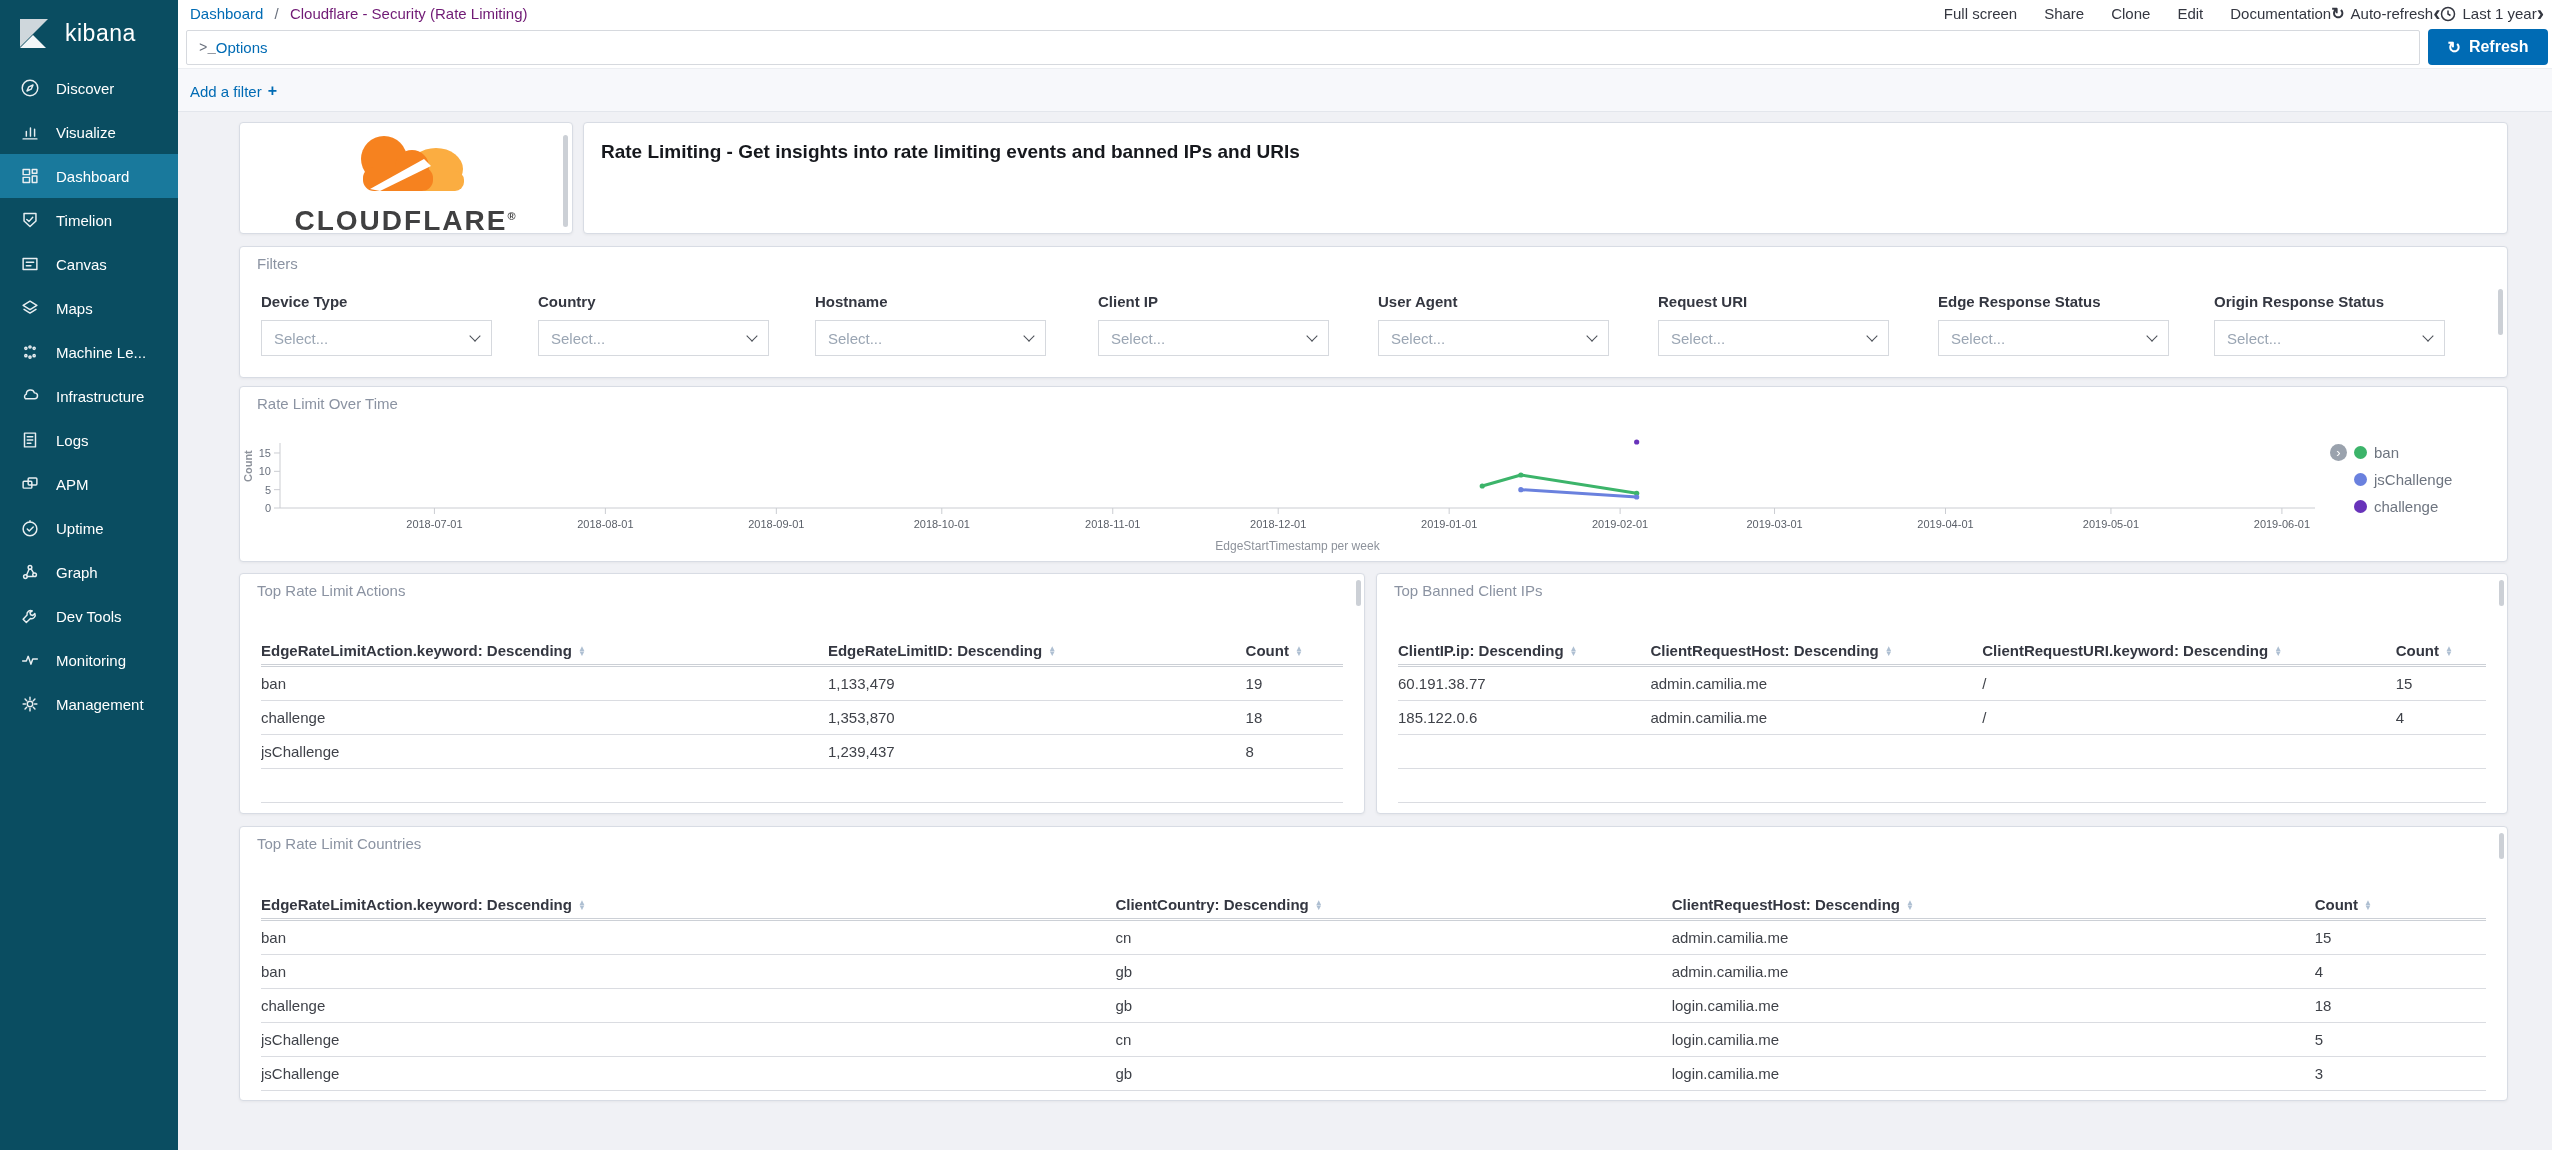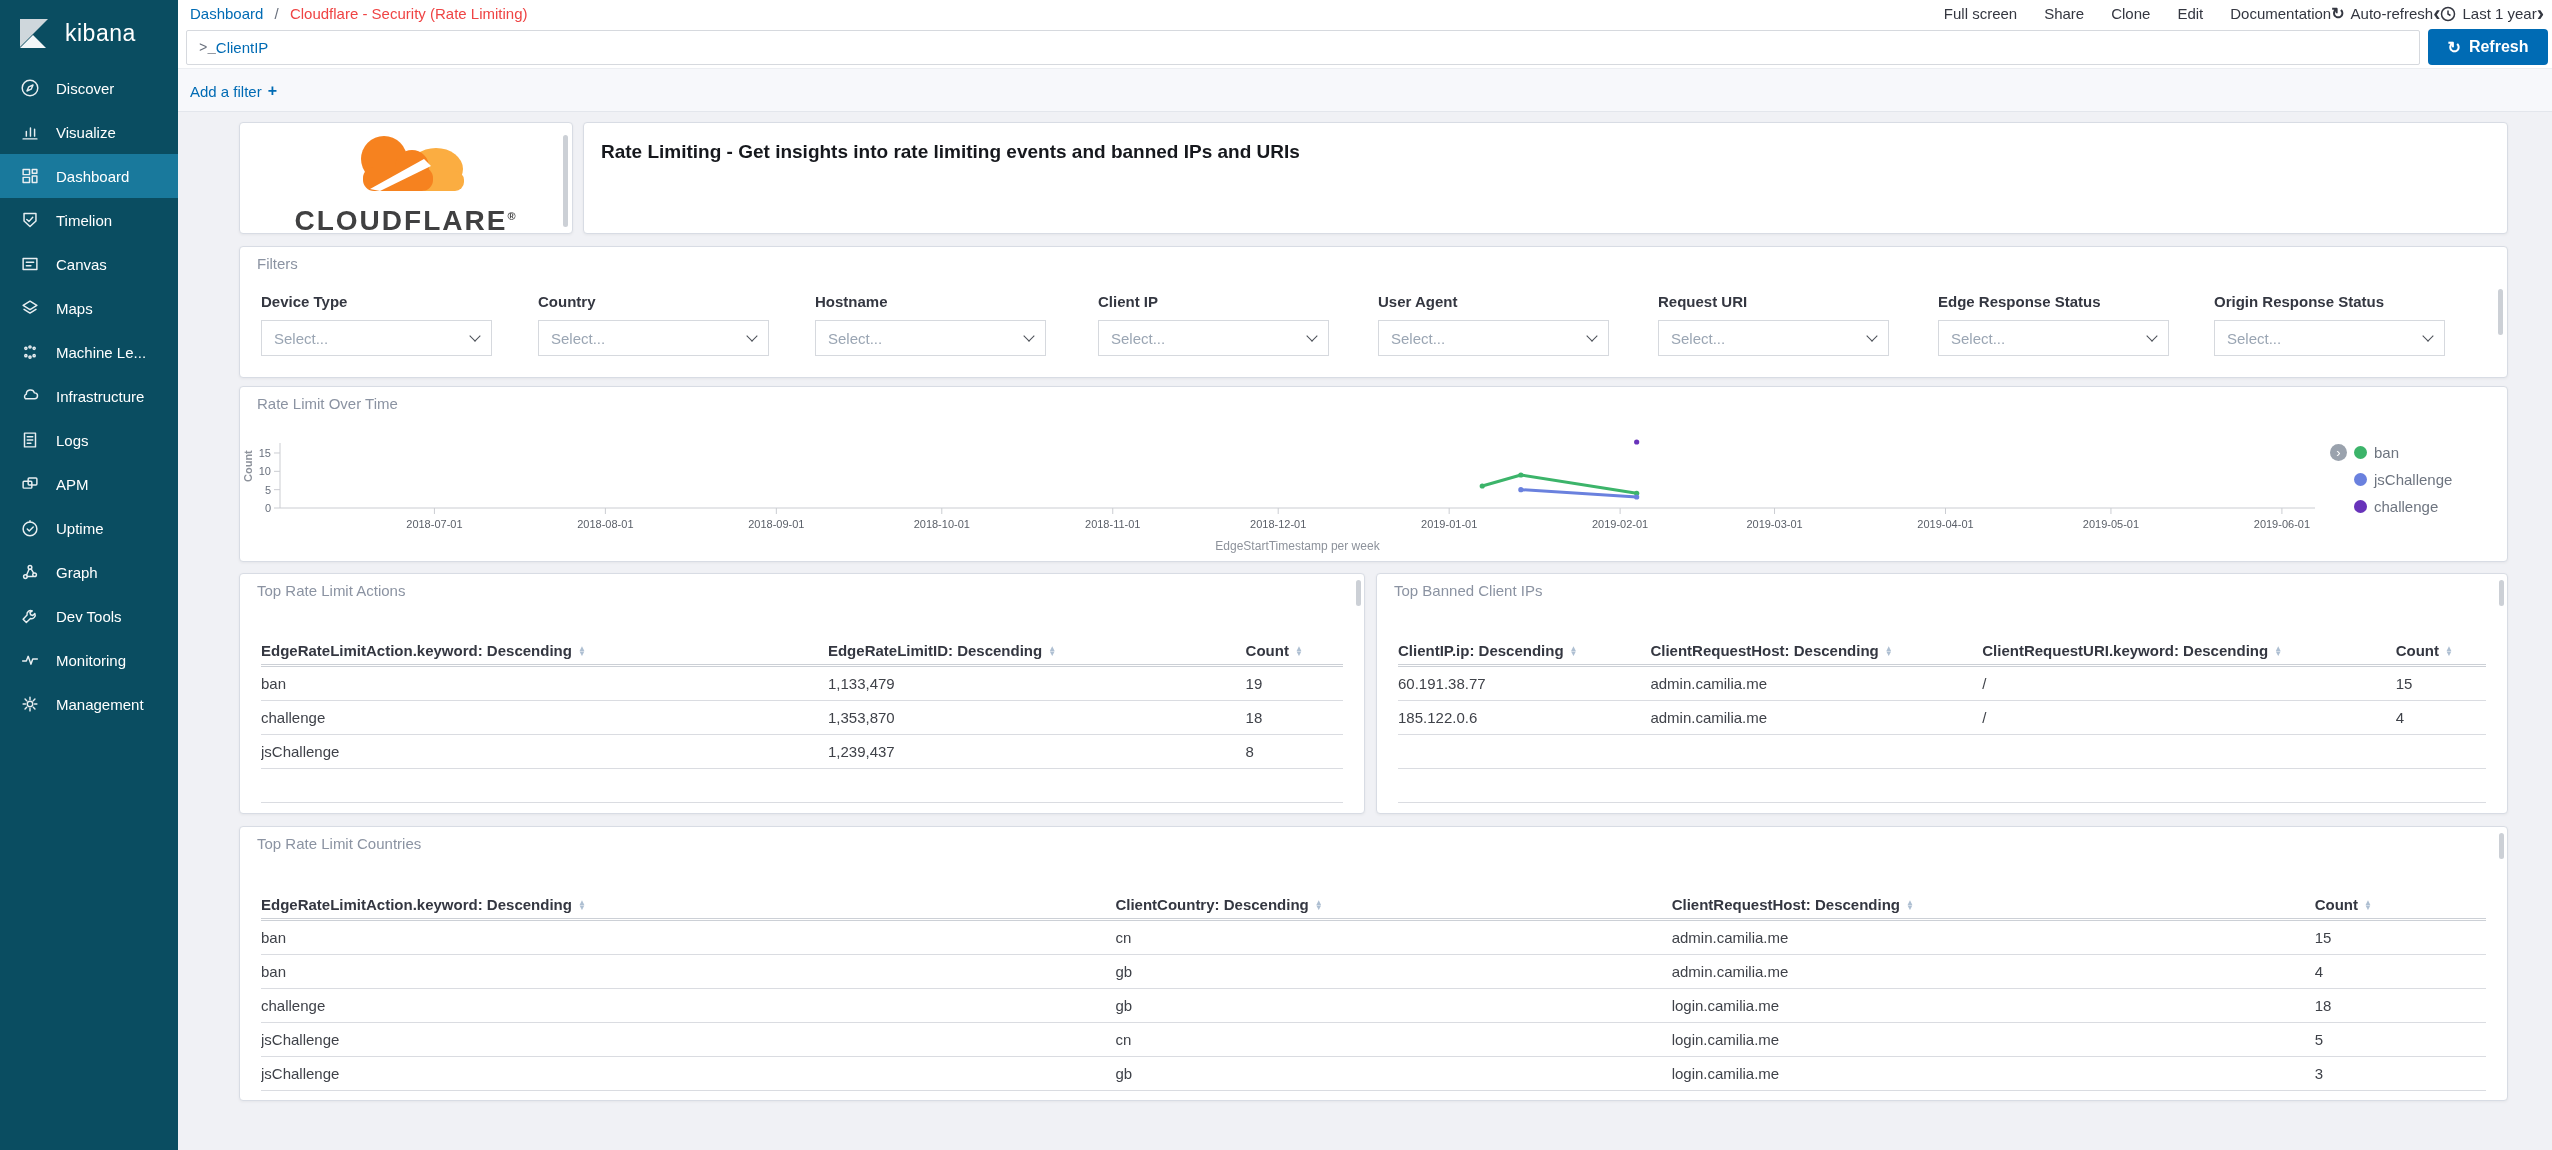--- a/index.html
+++ b/index.html
@@ -15,21 +15,21 @@
   .nav-item.selected { background:#19799c; }
   .nav-icon { width:22px; height:22px; color:#e8eef1; flex:0 0 auto; }
   .nav-icon svg { width:22px; height:22px; display:block; }
   .nav-label { font-size:15px; margin-left:15px; white-space:nowrap; }
 
   
   .topbar { position:absolute; left:178px; top:0; right:0; height:27px; background:#fff; display:flex; align-items:center; z-index:4; }
   .breadcrumb { margin-left:12px; font-size:15px; white-space:nowrap; }
   .crumb-link { color:#006BB4; cursor:pointer; text-decoration:none; }
   .crumb-sep { color:#69707D; margin:0 7px; }
-  .crumb-current { color:#ef4444; }
+  .crumb-current { color:#701a75; }
   .top-menu { margin-left:auto; margin-right:8px; display:flex; align-items:center; font-size:15px; color:#343741; white-space:nowrap; }
   .menu-item { cursor:pointer; }
   .menu-iconic { display:flex; align-items:center; gap:6px; cursor:pointer; }
   .refresh-glyph { font-size:16px; font-weight:bold; }
   .chev { font-size:22px; font-weight:bold; line-height:1; cursor:pointer; }
   .clock-icon svg { width:16px; height:16px; display:block; }
 
   .search-row { position:absolute; left:178px; top:27px; right:0; height:41px; background:#fff; z-index:4; }
   .query-input { position:absolute; left:8px; top:3px; width:2234px; height:35px; border:1px solid #d6d9de; border-radius:2px; background:#fff; display:flex; align-items:center; }
   .prompt-icon { margin-left:12px; color:#69707D; font-family:"Liberation Mono",monospace; font-size:14px; }
@@ -267,21 +267,21 @@
       </span>
       <span>Last 1 year</span>
     </span>
     <span class="chev">›</span>
   </div>
 </div>
 
 <div class="search-row">
   <div class="query-input">
     <span class="prompt-icon">&gt;_</span>
-    <span class="options-link">ClientIP</span>
+    <span class="options-link">Options</span>
   </div>
   <button class="refresh-btn">
     <span>↻</span>
     <span>Refresh</span>
   </button>
 </div>
 
 <div class="filter-row">
   <span class="add-filter">
     <span>Add a filter</span>

